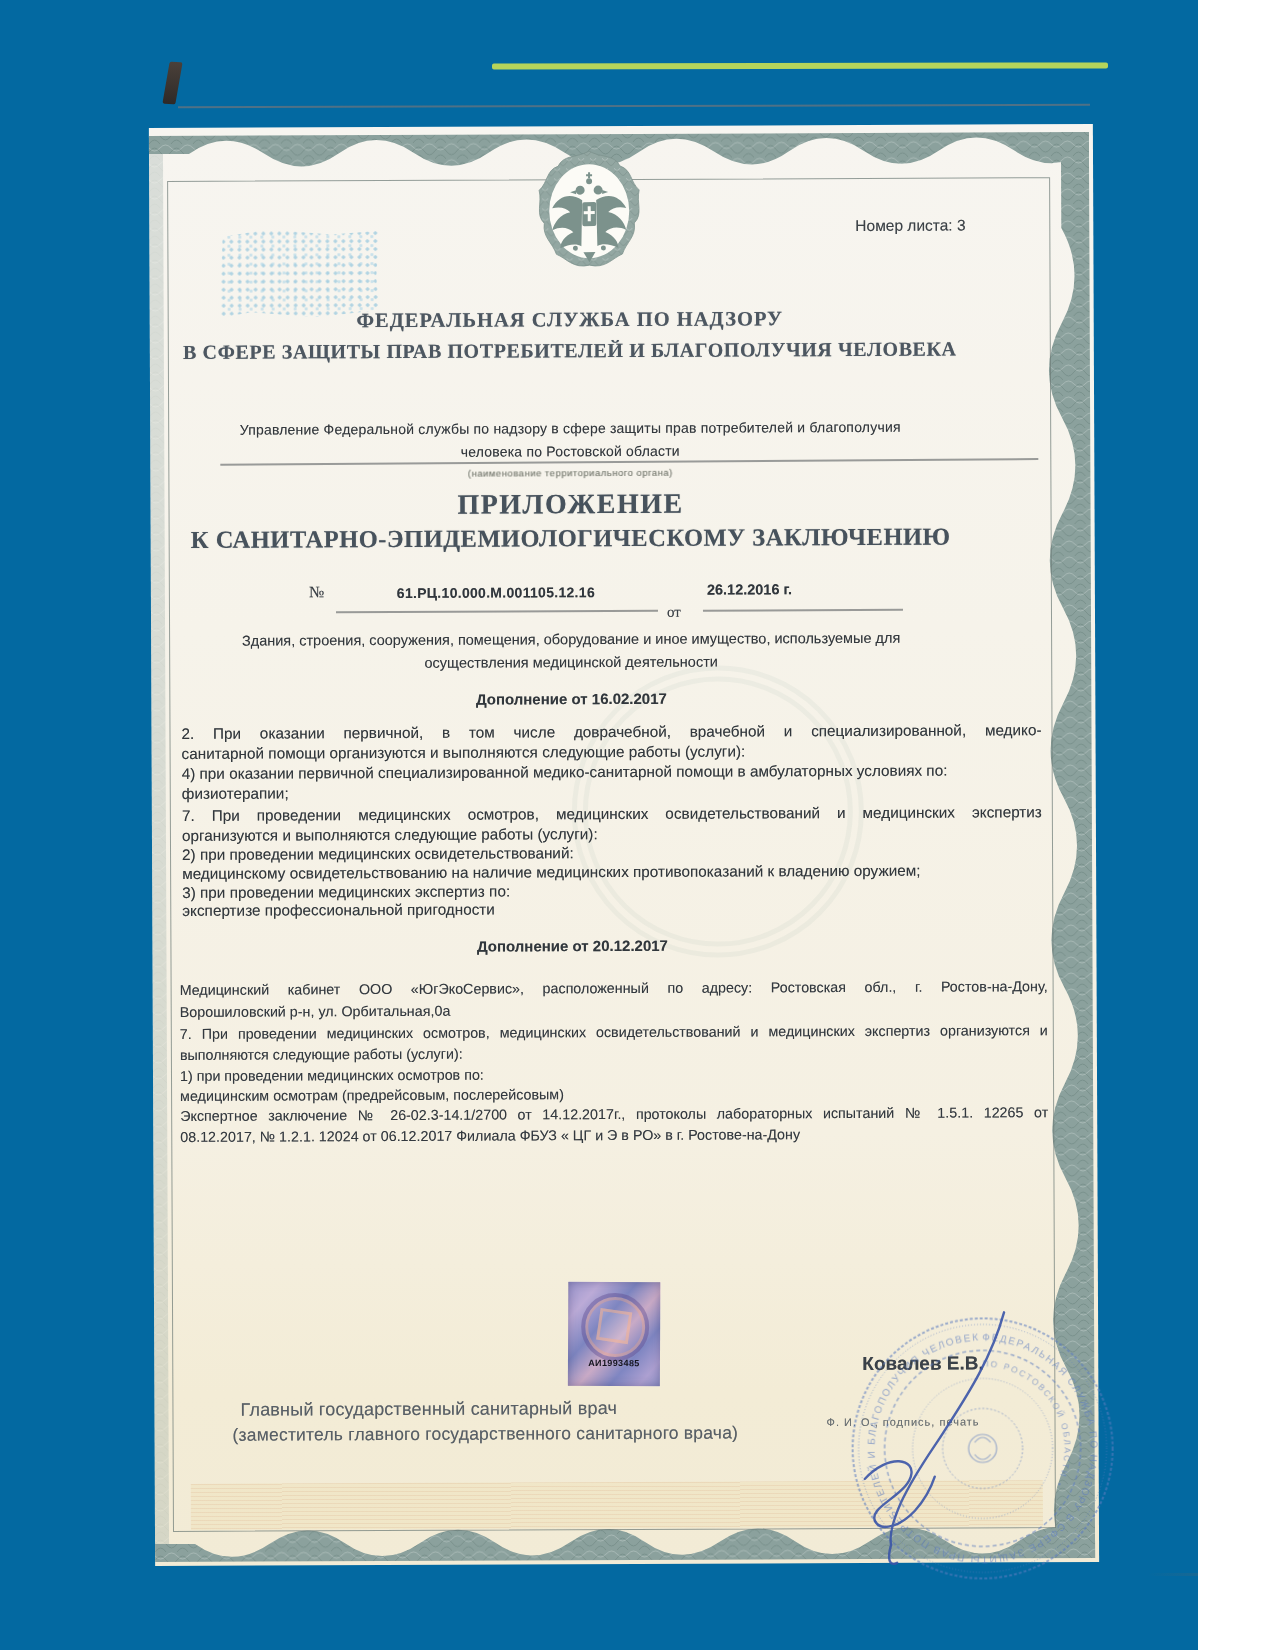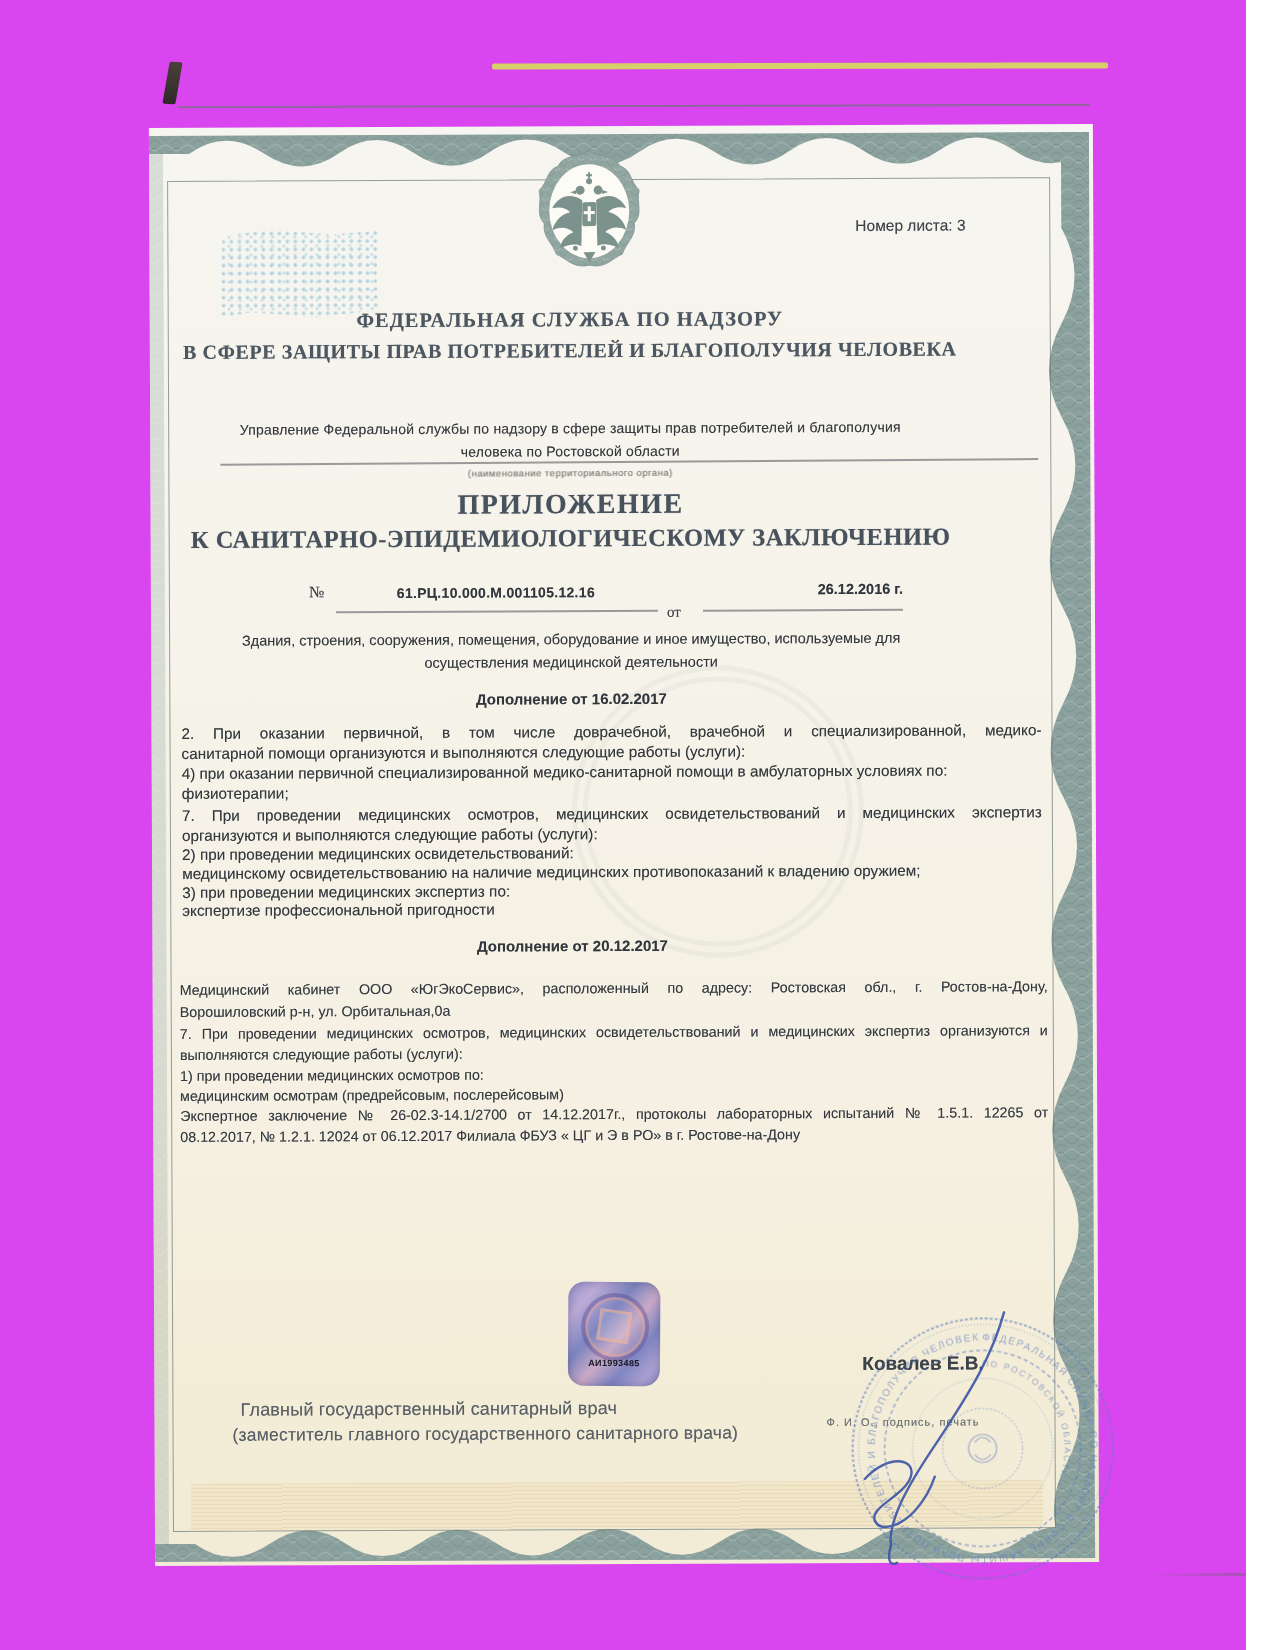--- a/index.html
+++ b/index.html
@@ -1,17 +1,17 @@
 <!DOCTYPE html>
 <html><head>
 <meta charset="utf-8">
 <style>
   html,body{margin:0;padding:0;background:#ffffff;}
-  #canvas{position:relative;width:1198px;height:1650px;background:#d946ef;overflow:hidden;
-          font-family:"Liberation Sans",sans-serif;padding-left:48px;}
+  #canvas{position:relative;width:1198px;height:1650px;background:#0369a1;overflow:hidden;
+          font-family:"Liberation Sans",sans-serif;}
 
   
   .scan-yellow-line{position:absolute;left:492px;top:63px;width:616px;height:6px;
         background:#d6e74f;opacity:.85;transform:rotate(-.1deg);border-radius:2px;}
   .scan-gray-line{position:absolute;left:178px;top:105px;width:912px;height:2px;
         background:#70757a;opacity:.7;transform:rotate(-.15deg);}
   .scan-wedge{position:absolute;left:166px;top:62px;width:13px;height:42px;
         background:linear-gradient(#4a4039,#2e2a28);transform:skewX(-6deg) rotate(4deg);border-radius:2px;}
   .scan-br-line{position:absolute;left:1148px;top:1573px;width:127px;height:3px;
         background:linear-gradient(90deg,rgba(120,120,120,0),rgba(100,100,100,.55));}
@@ -49,37 +49,37 @@
   .rule{position:absolute;left:70px;top:335px;width:818px;height:2px;
         background:rgba(60,66,70,.5);transform:rotate(-.15deg);}
   .authcap{top:341px;font-size:9.5px;color:rgba(105,110,95,.8);filter:blur(.35px);letter-spacing:.5px;}
   .title{font-family:"Liberation Serif",serif;font-weight:bold;color:#47525c;
         text-shadow:0 0 .8px rgba(71,82,92,.5);}
   .title1{top:362px;font-size:28px;letter-spacing:1.5px;}
   .title2{top:398px;font-size:24.5px;letter-spacing:.5px;}
   .numlabel{left:158px;top:456px;font-family:"Liberation Serif",serif;font-size:16px;color:#3b4147;}
   .numvalue{left:195px;top:458px;width:300px;text-align:center;font-size:14px;font-weight:600;letter-spacing:.3px;}
   .fromlabel{left:516px;top:478px;font-family:"Liberation Serif",serif;font-size:15px;color:#3b4147;}
-  .datevalue{left:556px;top:456px;width:196px;text-align:right;font-size:14.5px;font-weight:600;}
+  .datevalue{left:556px;top:456px;width:196px;text-align:left;font-size:14.5px;font-weight:600;}
   .numline1{position:absolute;left:185px;top:484px;width:322px;height:1.5px;background:rgba(60,66,70,.5);}
   .numline2{position:absolute;left:552px;top:484px;width:200px;height:1.5px;background:rgba(60,66,70,.5);}
   .subject{font-size:14.5px;font-weight:500;color:#33383d;}
   .subj1{top:505px;}
   .subj2{top:528px;}
   .addtitle{font-size:15px;font-weight:600;color:#31373c;}
   .add1t{top:564px;}
   .add2t{top:811px;}
   .bl{position:absolute;left:30px;width:860px;font-size:15.3px;color:#31373c;white-space:nowrap;
         text-shadow:0 0 .4px rgba(47,53,59,.42);}
   .bl2{position:absolute;left:27px;width:868px;font-size:14.3px;color:#33393f;white-space:nowrap;
         text-shadow:0 0 .4px rgba(47,53,59,.4);}
   .j{white-space:normal;text-align:justify;text-align-last:justify;}
 
   
-  .holo{position:absolute;left:414px;top:1156px;width:92px;height:104px;border-radius:16px;
+  .holo{position:absolute;left:414px;top:1156px;width:92px;height:104px;border-radius:0;
         transform:rotate(.6deg);
         background:linear-gradient(131deg,#9894cb 0%,#bcabd7 18%,#7d85c0 38%,#c9aac6 55%,#7f86c2 72%,#ada0d1 88%,#8f93c8 100%);
         box-shadow:inset 0 0 10px rgba(50,40,90,.35);}
   .holo::before{content:"";position:absolute;left:13px;top:11px;width:60px;height:60px;border-radius:50%;
         border:4px solid rgba(90,70,140,.4);box-shadow:inset 0 0 0 3px rgba(250,170,130,.35);}
   .holo::after{content:"";position:absolute;left:30px;top:28px;width:26px;height:26px;
         border:3px solid rgba(250,175,135,.5);transform:rotate(8deg);
         background:rgba(255,255,255,.15);}
   .holonum{position:absolute;left:0;top:76px;width:100%;text-align:center;font-size:9px;
         font-weight:bold;color:#15151f;letter-spacing:.4px;}

